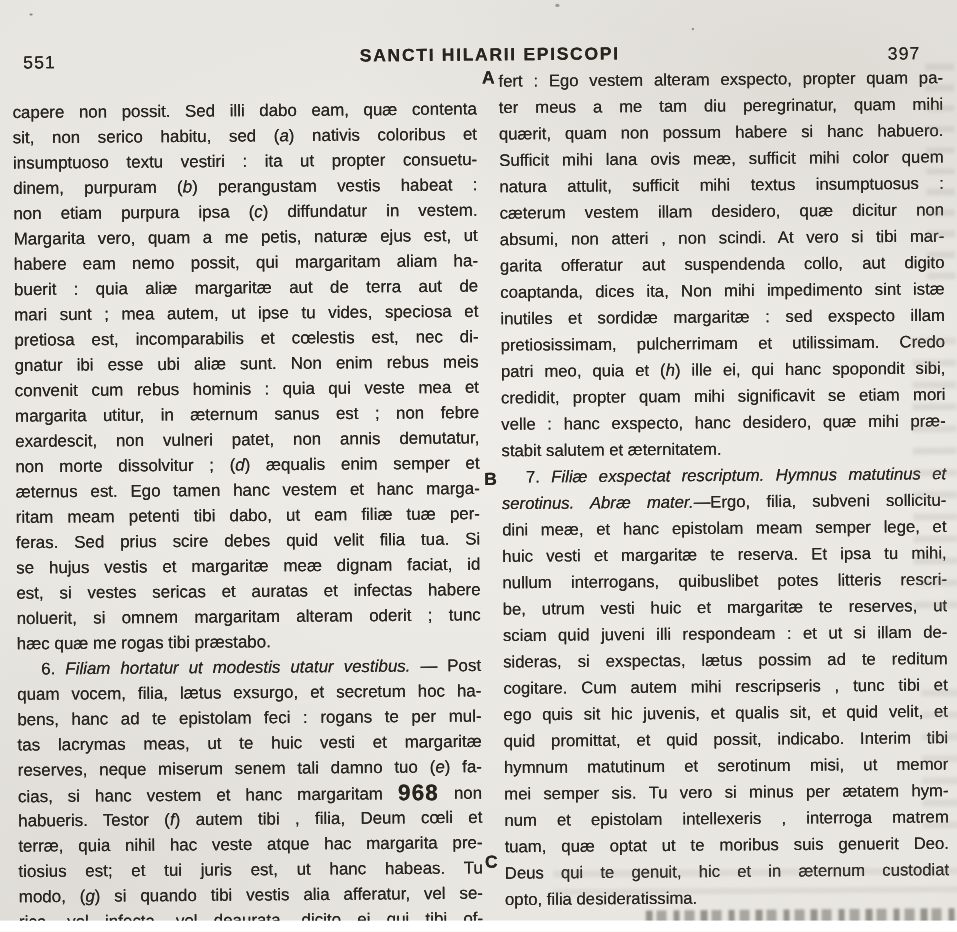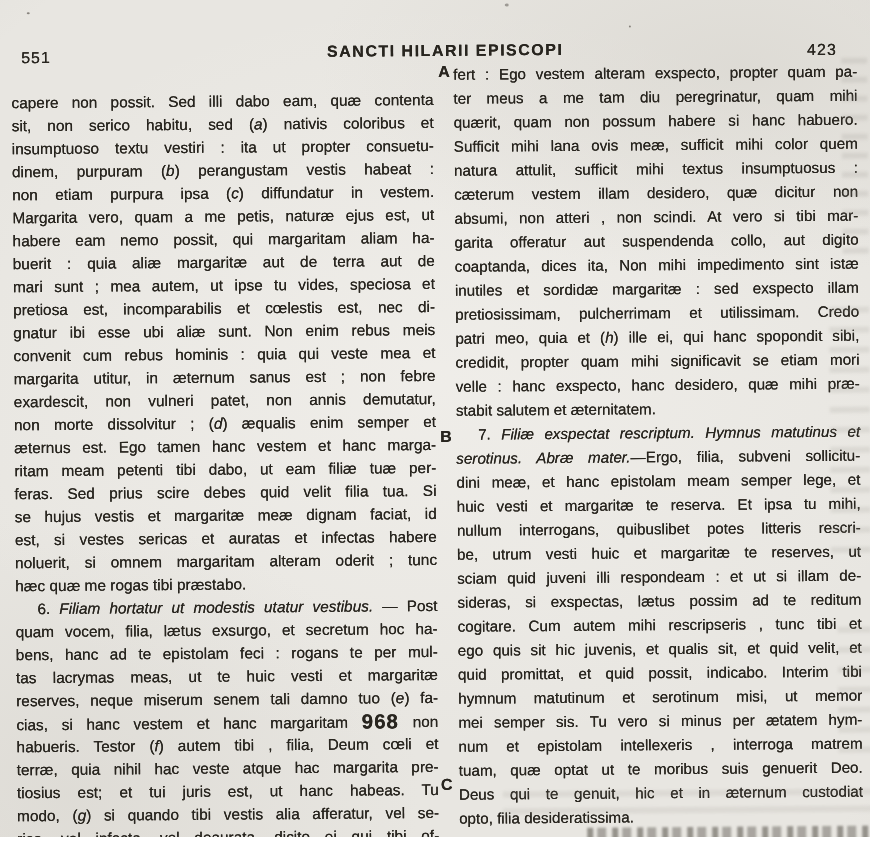--- a/index.html
+++ b/index.html
@@ -107,21 +107,21 @@
   .speck.s3 { left: 508px; top: 4px;  width: 4px; height: 3px; background: rgba(72,67,60,.45); }
 </style>
 </head>
 <body>
 
 <div class="viewport">
   <div class="sheet">
 
     <span class="page-num left">551</span>
     <span class="running-title">SANCTI HILARII EPISCOPI</span>
-    <span class="page-num right">423</span>
+    <span class="page-num right">397</span>
 
     <div class="col left" id="col-left">
         <div class="line">capere non possit. Sed illi dabo eam,  quæ contenta</div>
         <div class="line">sit, non serico habitu, sed (<i>a</i>) nativis coloribus et</div>
         <div class="line">insumptuoso textu vestiri : ita ut propter consuetu-</div>
         <div class="line">dinem, purpuram (<i>b</i>) perangustam vestis habeat :</div>
         <div class="line">non etiam purpura ipsa (<i>c</i>) diffundatur in vestem.</div>
         <div class="line">Margarita vero, quam a me petis, naturæ ejus est, ut</div>
         <div class="line">habere eam nemo possit, qui margaritam aliam ha-</div>
         <div class="line">buerit : quia aliæ margaritæ aut de terra aut de</div>

